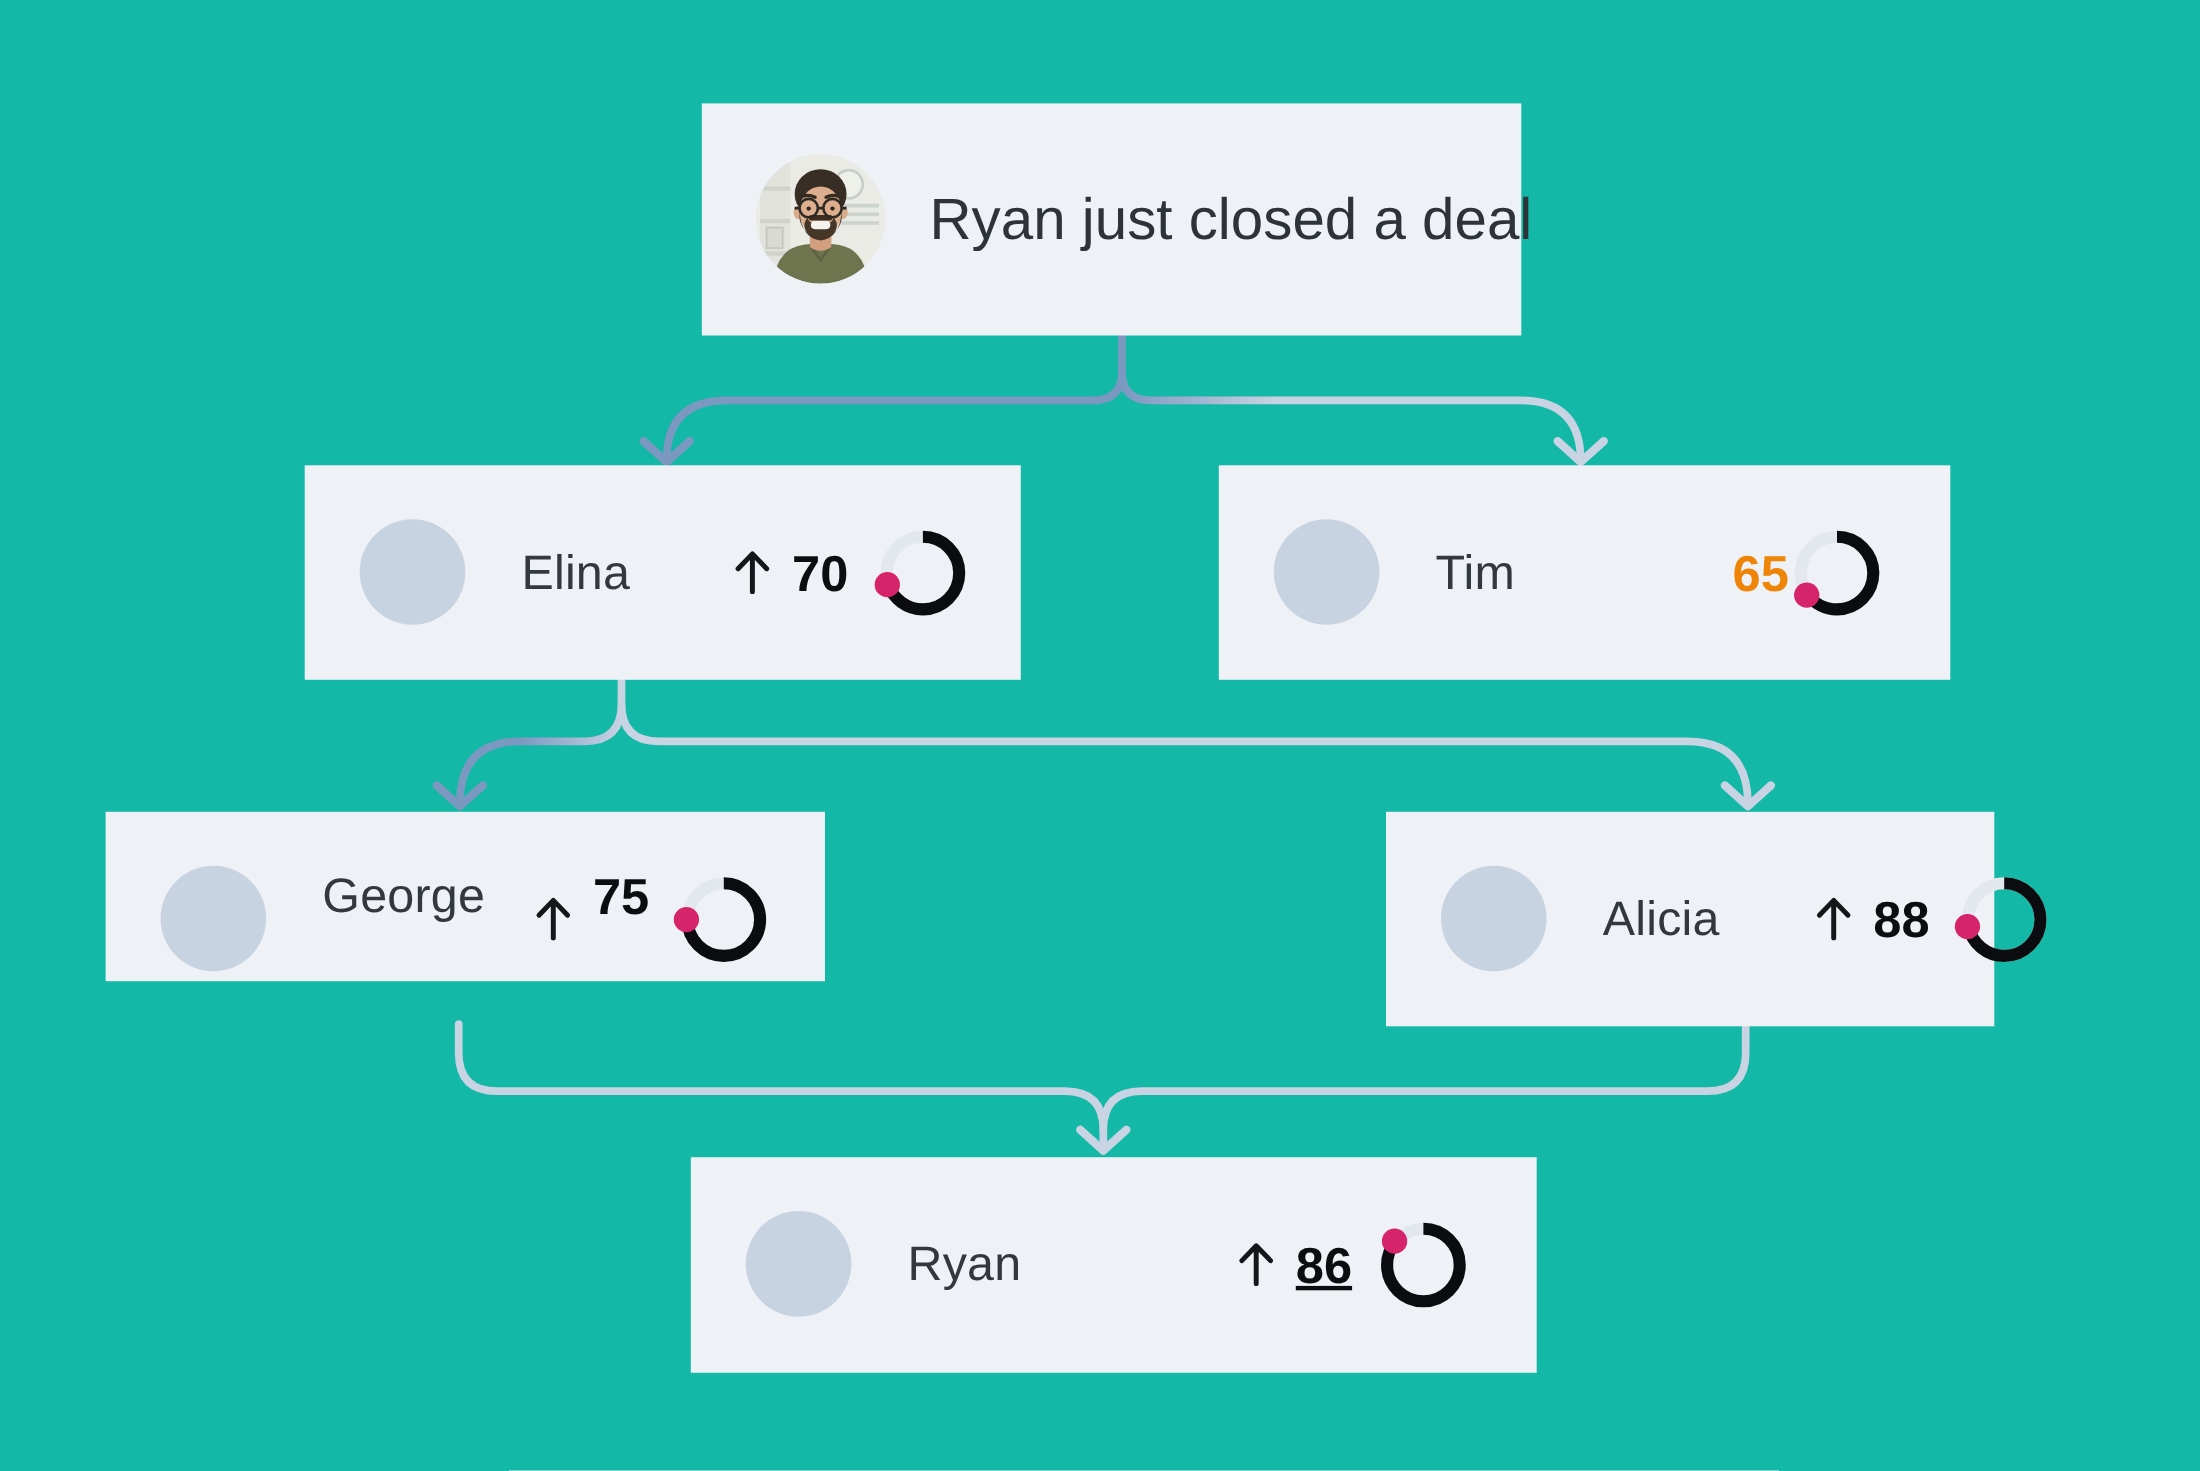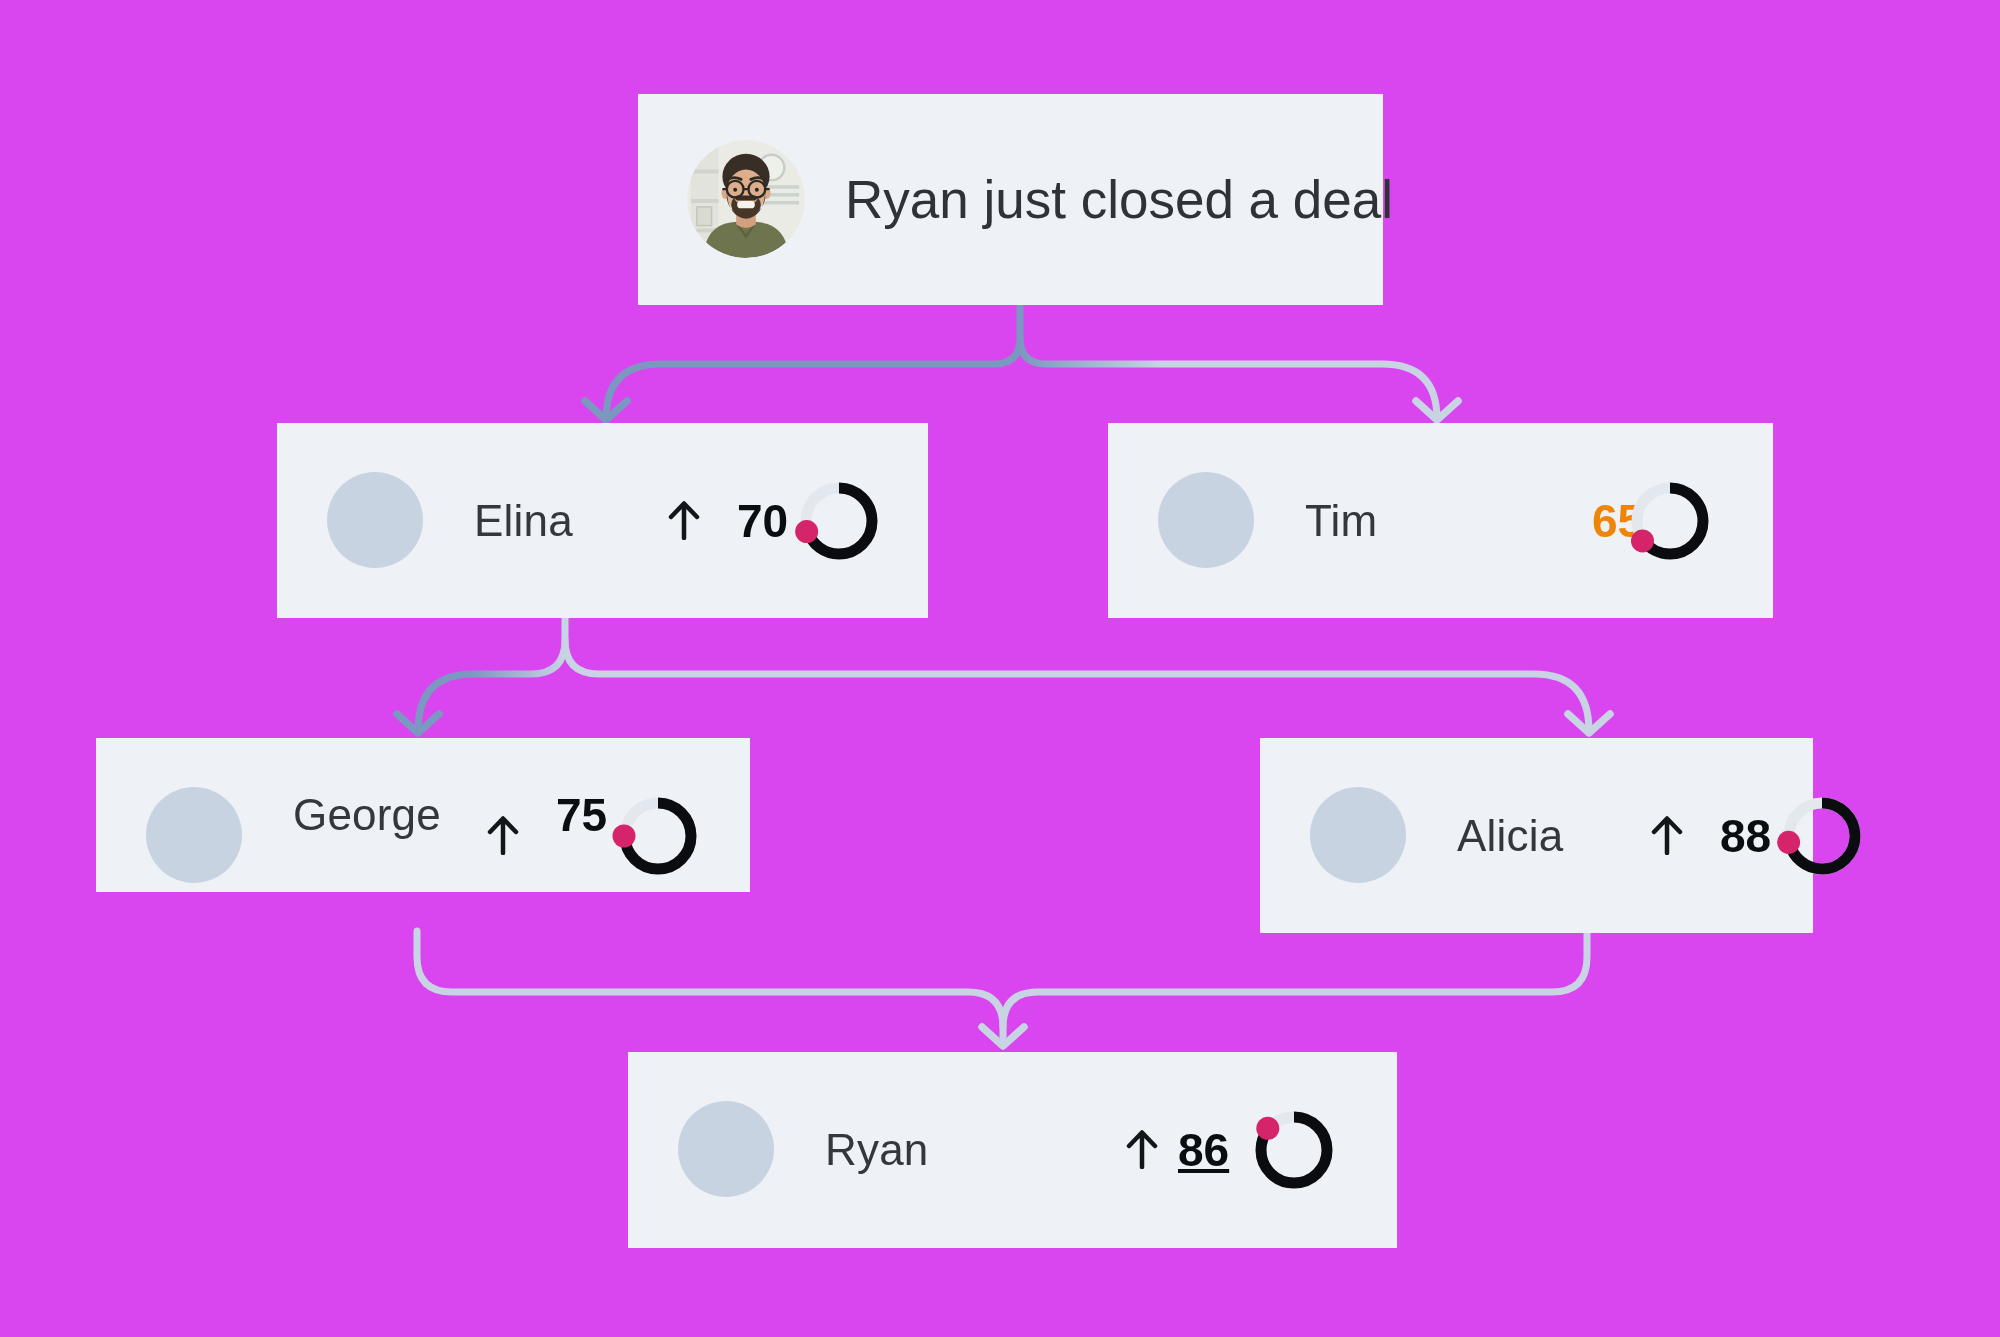--- a/index.html
+++ b/index.html
@@ -1,19 +1,19 @@
 <!DOCTYPE html>
 <html style="--card-bg: #eef1f6; --avatar-bg: #c8d3e2; --link-strong: #7b98c0; --link-soft: #c8d3e3;"><head>
 <meta charset="utf-8">
 <style>
   html,body{margin:0;padding:0;background:#ffffff;}
   .canvas{
     position:relative;
     width:2000px;height:1337px;
-    background:#d946ef;
+    background:#14b8a6;
     font-family:"Liberation Sans","DejaVu Sans",sans-serif;
     overflow:hidden;
   }
   .links{position:absolute;left:0;top:0;}
   .links path{fill:none;}
 
   .card{
     position:absolute;
     background:var(--card-bg,#eef1f6);
   }
@@ -23,21 +23,21 @@
     background:var(--avatar-bg,#c8d3e2);
   }
   .name{
     position:absolute;left:197px;top:0;height:100%;
     display:flex;align-items:center;
     font-size:44px;font-weight:500;color:#33383d;
     letter-spacing:0.2px;white-space:nowrap;text-align:center;
   }
   .trend{position:absolute;left:390px;top:77px;}
   .score{
-    position:absolute;left:460px;top:0;height:100%;
+    position:absolute;left:443px;top:0;height:100%;
     display:flex;align-items:center;
     font-size:46px;font-weight:700;color:#0b0e11;
   }
   .gauge{position:absolute;left:512px;top:48px;}
   .node-wide .trend{left:497px;}
   .node-wide .score{left:550px;}
   .node-wide .gauge{left:616px;}
 
   .root-card .title{
     position:absolute;left:207px;top:0;height:100%;

